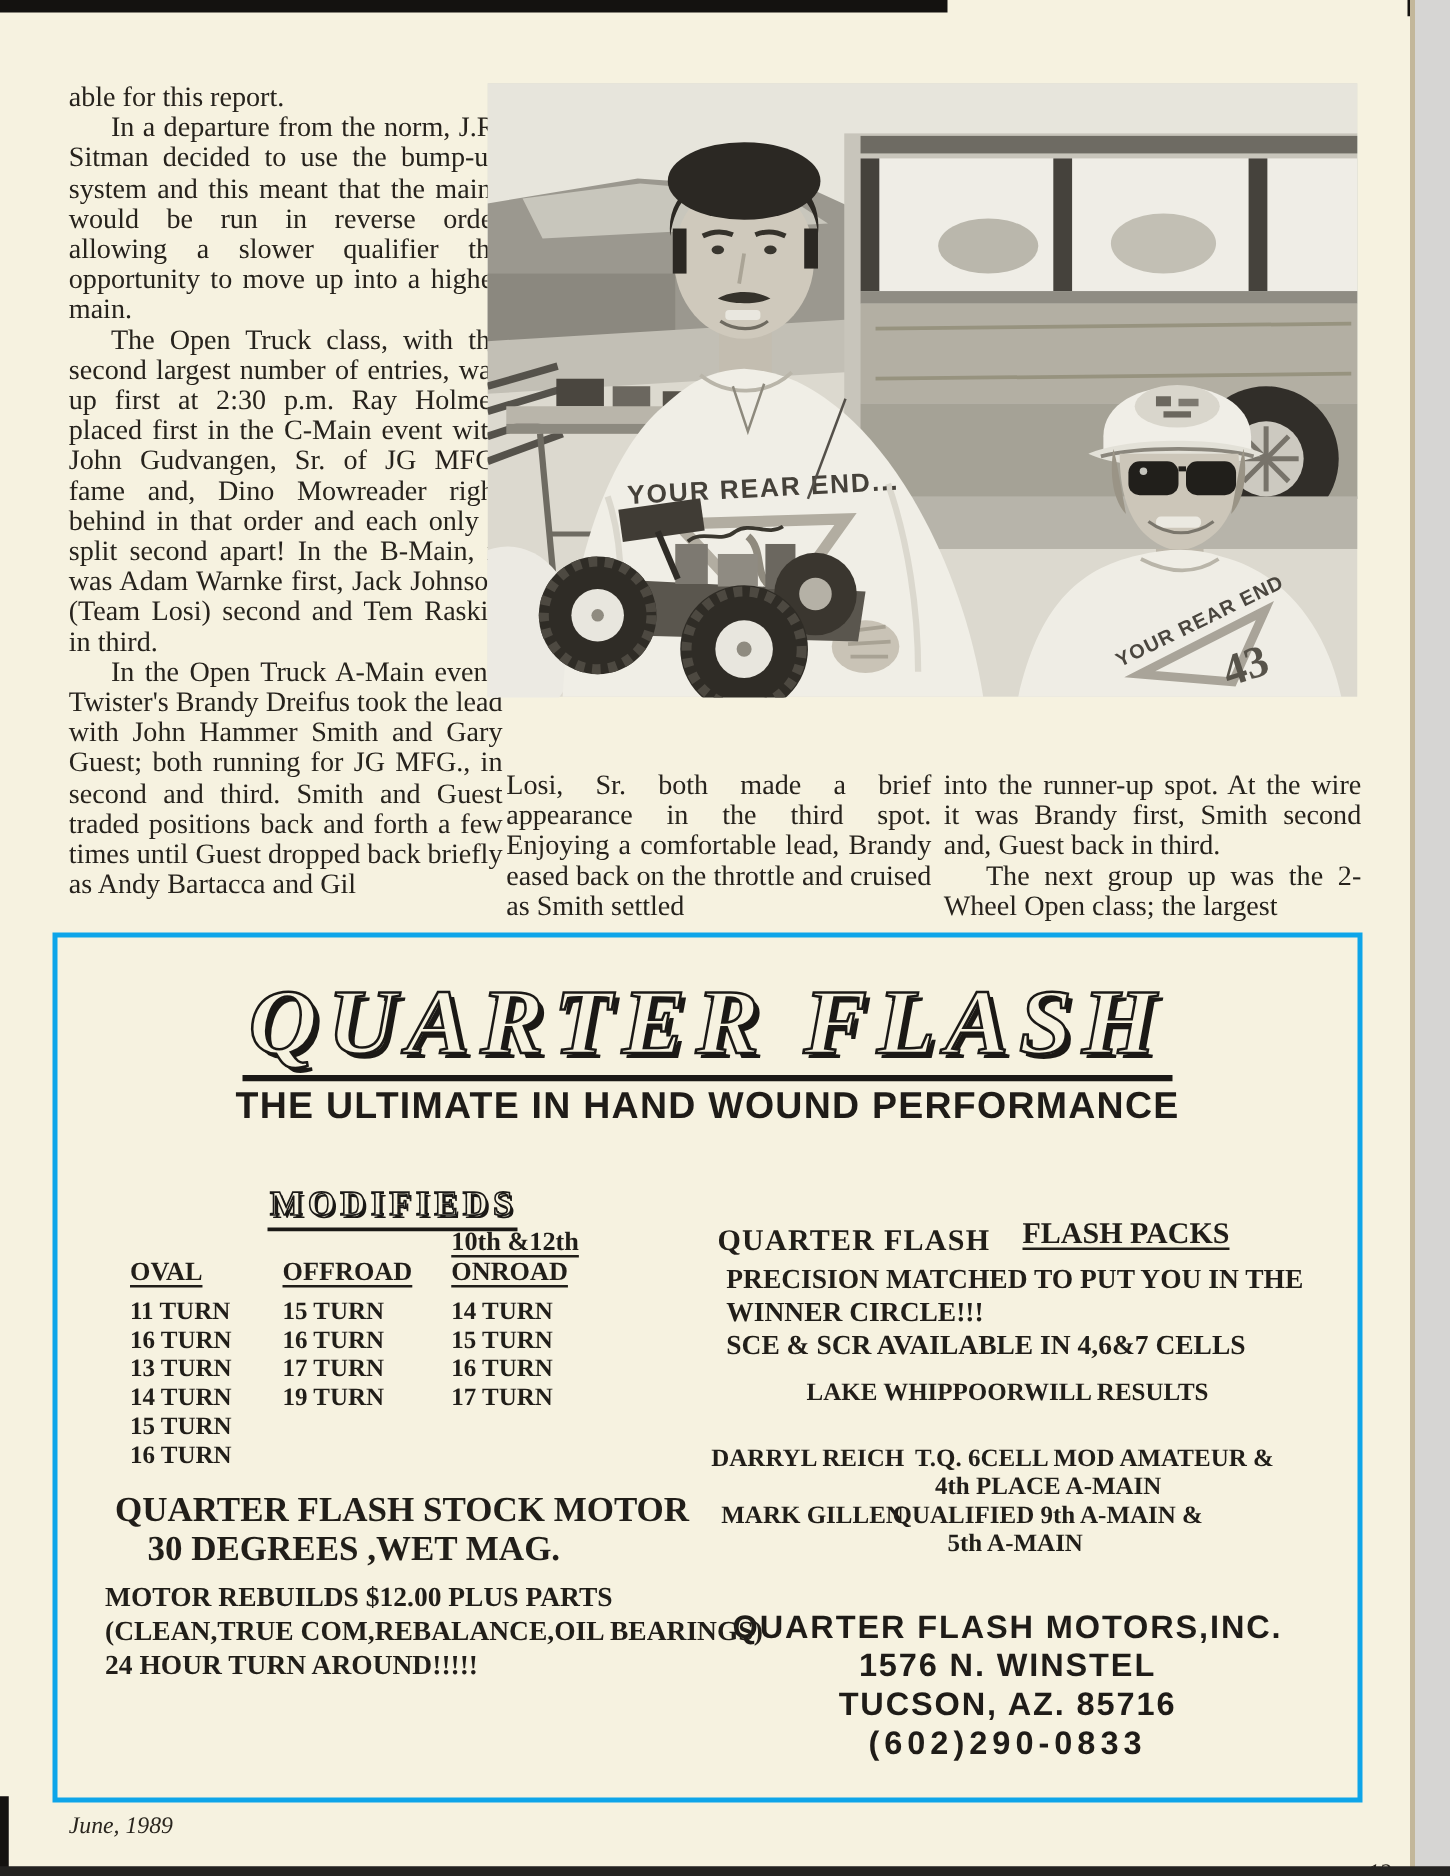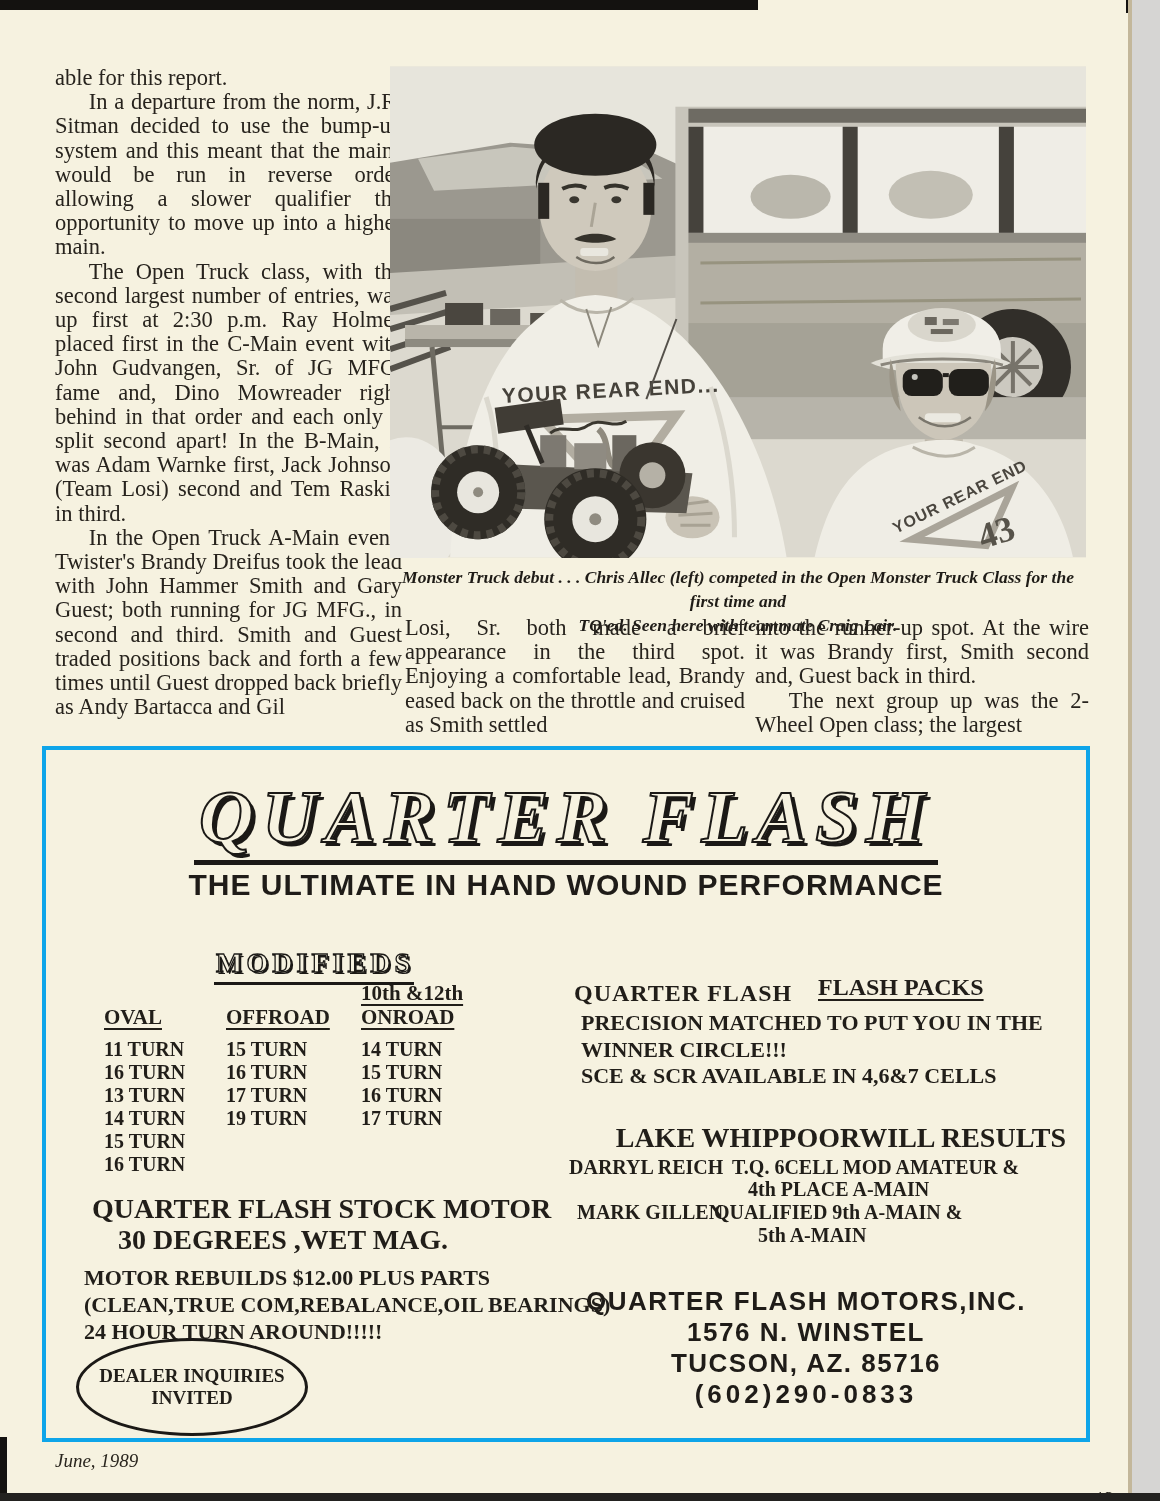--- a/index.html
+++ b/index.html
@@ -32,21 +32,21 @@
   .subhead{left:0;top:118px;width:1040px;text-align:center;font-family:"Liberation Sans",sans-serif;
            font-weight:bold;font-size:30px;letter-spacing:1px;color:#1f1c18;}
   .modifieds-svg{left:158px;top:194px;width:220px;height:46px;}
   .tcol{width:130px;font-size:20px;line-height:23px;}
   .tcol .hdr{font-size:21px;text-decoration:underline;text-underline-offset:4px;margin-bottom:9px;}
   .tcol .hdr2{font-size:21px;text-decoration:underline;text-underline-offset:4px;margin-bottom:1px;}
   .tcol div{white-space:nowrap;}
   .fp-brand{left:528px;top:230px;font-size:24px;letter-spacing:1px;}
   .fp-title{left:772px;top:224px;font-size:24px;text-decoration:underline;text-underline-offset:4px;}
   .fp-lines{left:535px;top:260px;width:490px;font-size:22px;line-height:26.5px;}
-  .res-title{left:500px;top:372px;width:520px;text-align:right;font-size:28px;}
+  .res-title{left:500px;top:353px;width:520px;text-align:center;font-size:20px;}
   .res{font-size:20px;white-space:nowrap;}
   .stock1{left:46px;top:443px;font-size:28px;}
   .stock2{left:72px;top:474px;font-size:28px;}
   .rebuilds{left:38px;top:514px;width:540px;font-size:22px;line-height:27px;}
   .oval{left:30px;top:588px;width:226px;height:92px;border:3px solid #1b1916;border-radius:50%;
         display:flex;flex-direction:column;align-items:center;justify-content:center;
         font-size:19px;line-height:22px;text-align:center;}
   .contact{left:478px;top:536px;width:564px;text-align:center;font-family:"Liberation Sans",sans-serif;
            font-weight:bold;color:#1f1c18;font-size:26px;line-height:31px;letter-spacing:1.5px;}
   .contact .phone{letter-spacing:4px;}
@@ -190,24 +190,20 @@
       <path d="M424,490 C440,420 470,388 520,377 C545,371 566,371 586,378 C642,392 672,442 682,490 Z" fill="#efede5"></path>
       <path d="M522,380 C545,392 566,392 584,380" stroke="#b9b5a9" stroke-width="3" fill="none"></path>
       <g transform="rotate(-26 560 442)">
         <text x="500" y="440" font-size="16" font-weight="bold" font-family="Liberation Sans, sans-serif" fill="#4a463f" letter-spacing="1">YOUR REAR END</text>
         <path d="M512,452 L624,450 L576,490 Z" fill="none" stroke="#a9a499" stroke-width="7"></path>
       </g>
       <text x="592" y="482" font-size="36" font-weight="bold" font-family="Liberation Serif, serif" fill="#57534a" transform="rotate(-18 592 482)">43</text>
     </g>
   </svg>
 
-  <div class="caption abs">
-    <div>Monster Truck debut . . . Chris Allec (left) competed in the Open Monster Truck Class for the first time and</div>
-    <div>TQ'ed. Seen here with teammate Craig Lair.</div>
-  </div>
 
   <div class="col col2 abs">
     <p>Losi, Sr. both made a brief appearance in the third spot. Enjoying a comfortable lead, Brandy eased back on the throttle and cruised as Smith settled</p>
   </div>
   <div class="col col3 abs">
     <p>into the runner-up spot. At the wire it was Brandy first, Smith second and, Guest back in third.</p>
     <p class="ind">The next group up was the 2-Wheel Open class; the largest</p>
   </div>
 
   <div class="adbox abs">
@@ -268,24 +264,20 @@
     <div class="ad-serif res abs" style="left:712px;top:474px;">5th A-MAIN</div>
 
     <div class="ad-serif stock1 abs">QUARTER FLASH STOCK MOTOR</div>
     <div class="ad-serif stock2 abs">30 DEGREES ,WET MAG.</div>
     <div class="ad-serif rebuilds abs">
       <div>MOTOR REBUILDS $12.00 PLUS PARTS</div>
       <div>(CLEAN,TRUE COM,REBALANCE,OIL BEARINGS)</div>
       <div>24 HOUR TURN AROUND!!!!!</div>
     </div>
 
-    <div class="ad-serif oval abs">
-      <div>DEALER INQUIRIES</div>
-      <div>INVITED</div>
-    </div>
 
     <div class="contact abs">
       <div>QUARTER FLASH MOTORS,INC.</div>
       <div>1576  N.  WINSTEL</div>
       <div>TUCSON,  AZ.  85716</div>
       <div class="phone">(602)290-0833</div>
     </div>
   </div>
 
   <div class="foot foot-date abs">June, 1989</div>

